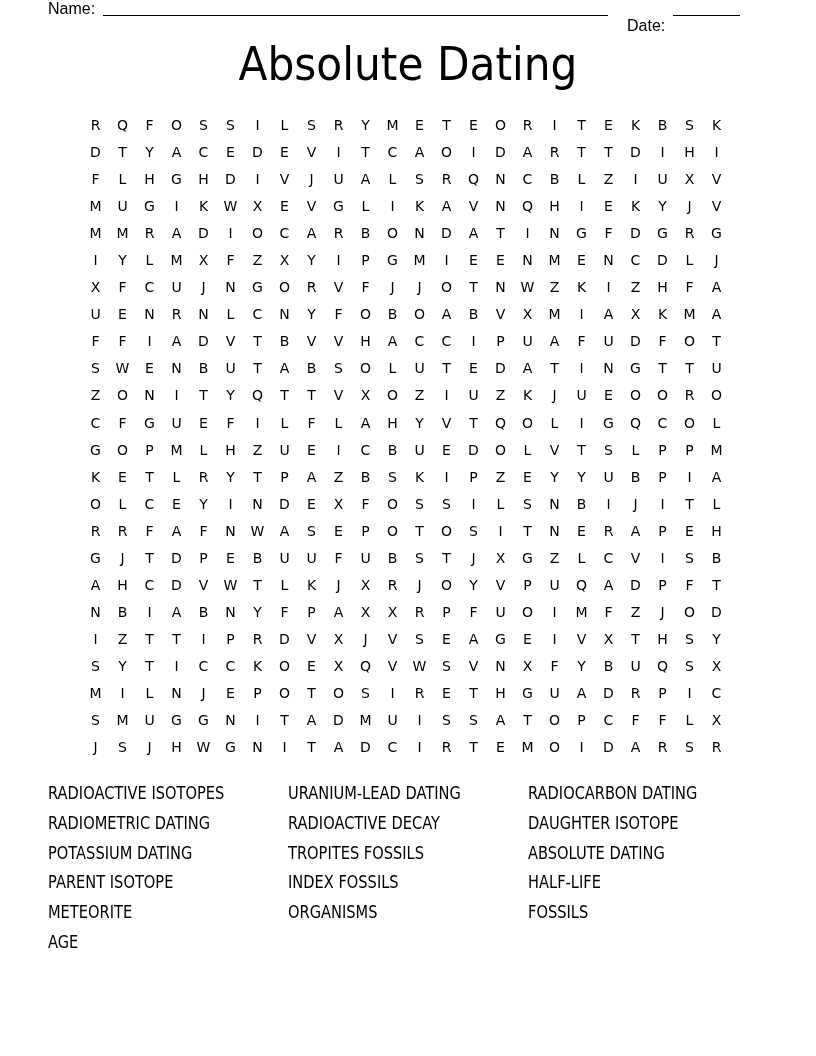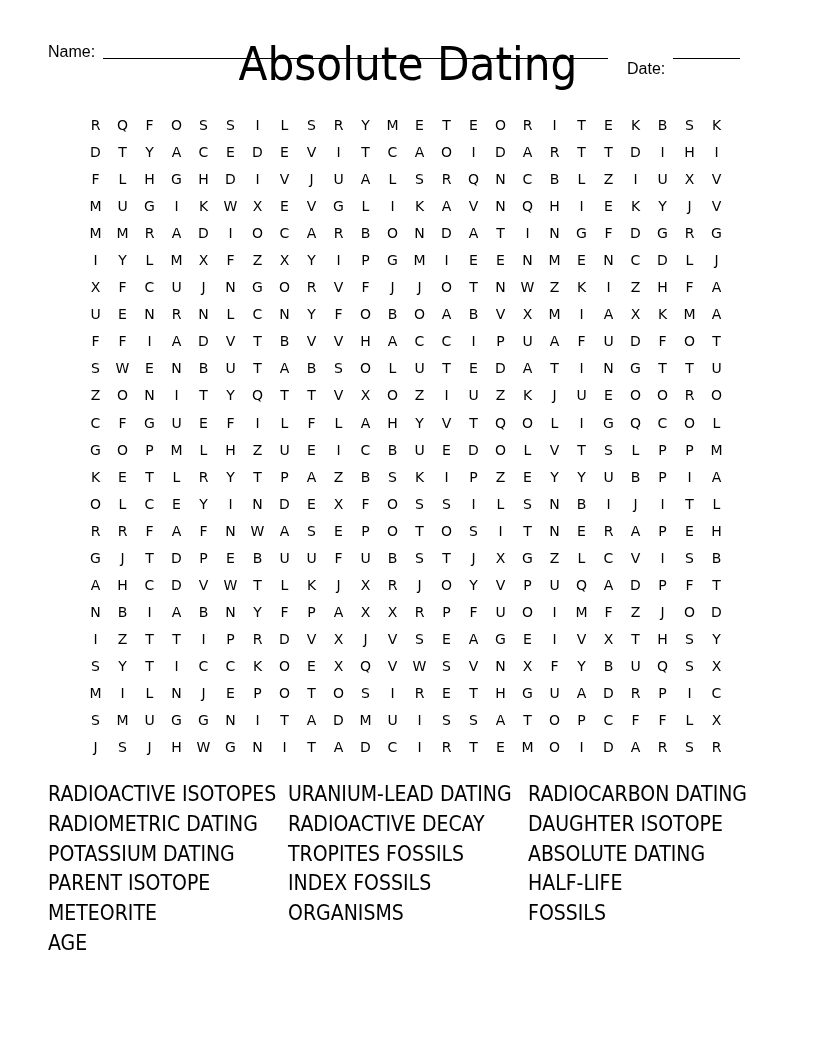--- a/index.html
+++ b/index.html
@@ -1,39 +1,39 @@
 <!DOCTYPE html>
 <html><head>
 <meta charset="utf-8">
 <style>
   html, body { margin: 0; padding: 0; background: #ffffff; }
   body { width: 816px; height: 1056px; position: relative; overflow: hidden; color: #000; }
   .header-line {
     position: absolute; top: 0; left: 48px; width: 700px; height: 20px;
-    font-family: "Liberation Sans", sans-serif; font-size: 16px; line-height: 18px; margin-top: 43px;
+    font-family: "Liberation Sans", sans-serif; font-size: 16px; line-height: 18px;
   }
   .name-label { position: absolute; left: 0; top: 0; }
   .name-line { position: absolute; left: 55px; top: 15px; width: 505px; border-bottom: 1px solid #000; }
   .date-label { position: absolute; left: 579px; top: 17px; }
   .date-line { position: absolute; left: 625px; top: 15px; width: 67px; border-bottom: 1px solid #000; }
   .title {
     position: absolute; top: 34px; left: 0; width: 816px; text-align: center;
     font-family: "DejaVu Sans", sans-serif; font-size: 46px; line-height: 60px;
     letter-spacing: 0px; transform: scaleX(0.92); transform-origin: center;
   }
   .grid {
     position: absolute; left: 82px; top: 112px;
     display: grid; grid-template-columns: repeat(24, 27px); grid-auto-rows: 27.05px;
     font-family: "DejaVu Sans", sans-serif; font-size: 14px;
   }
   .cell { text-align: center; line-height: 27px; }
   .words {
     position: absolute; left: 48px; top: 779px;
     display: grid; grid-template-columns: 240px 240px 240px; grid-auto-rows: 29.8px;
-    font-family: "DejaVu Sans", sans-serif; font-size: 22px;
+    font-family: "DejaVu Sans", sans-serif; font-size: 17px;
   }
   .word { white-space: nowrap; line-height: 29px; transform: scaleX(0.86); transform-origin: left center; }
 </style>
 </head>
 <body>
 
 <div class="header-line">
   <span class="name-label">Name:</span>
   <div class="name-line"></div>
   <span class="date-label">Date:</span>

